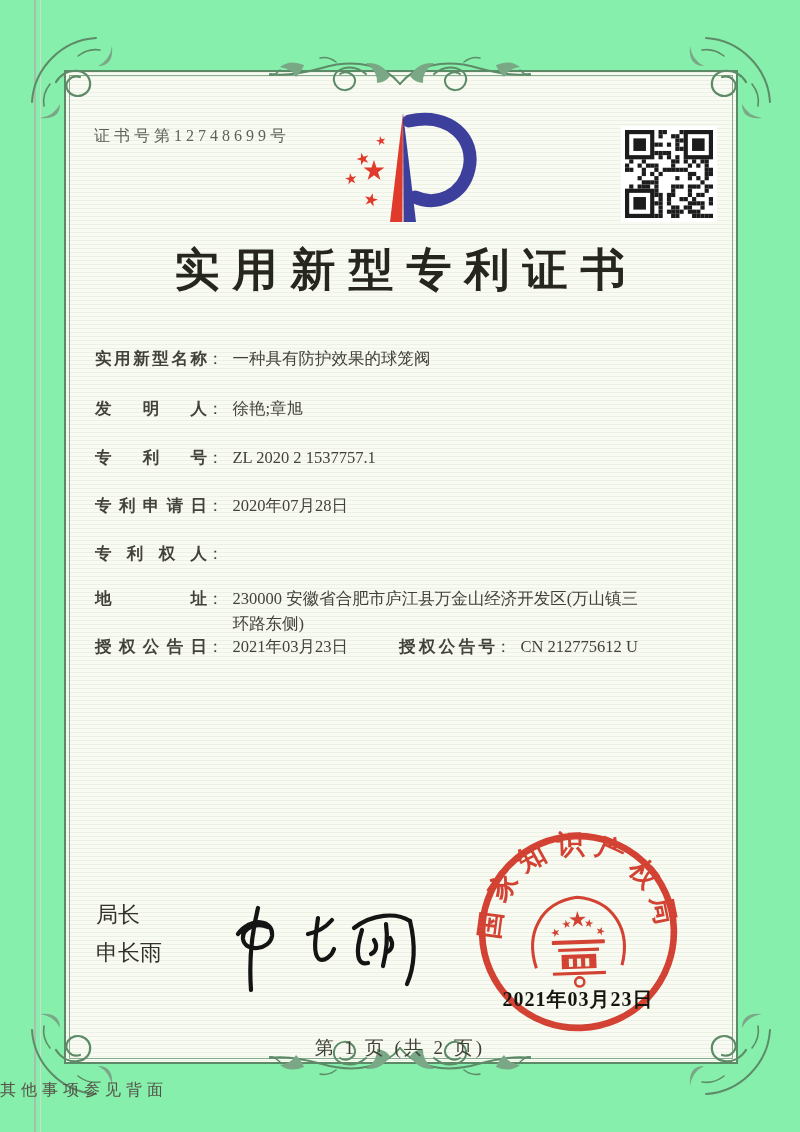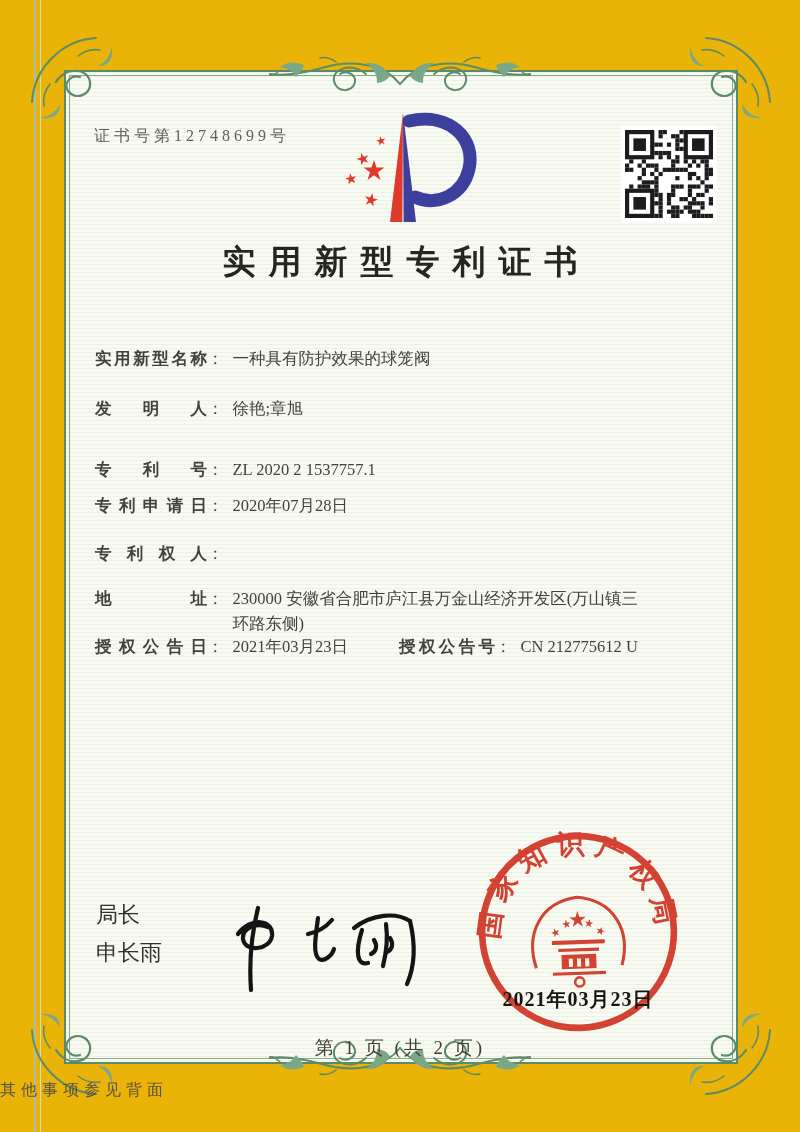--- a/index.html
+++ b/index.html
@@ -1,18 +1,18 @@
 <!DOCTYPE html>
 <html><head>
 <meta charset="utf-8">
 <style>
   html,body{margin:0;padding:0;background:#ffffff;}
   #sheet{
     position:relative;width:800px;height:1132px;overflow:hidden;
-    background:#eab308;
+    background:#86efac;
     font-family:"Liberation Serif","DejaVu Serif",serif;
     color:#3e3e36;
   }
   
   .spine{position:absolute;left:34px;top:0;bottom:0;width:4px;
     border-left:2px solid #a9bfae;border-right:1px solid #cfdccf;}
   
   .frame{position:absolute;left:64px;top:70px;width:670px;height:990px;
     border:2px solid #5c8a66;
     background:
@@ -22,21 +22,21 @@
   .orn{position:absolute;pointer-events:none;}
   svg text{user-select:none;}
 
   .certno{position:absolute;left:94px;top:126px;font-size:16px;
     letter-spacing:4px;color:#5d6158;}
 
   .logo{position:absolute;left:330px;top:108px;}
   .qr{position:absolute;left:621px;top:126px;background:#fff;padding:4px;line-height:0;}
 
   .title{position:absolute;left:0;right:0;top:240px;margin:0;text-align:center;
-    font-size:33px;font-weight:600;letter-spacing:13px;text-indent:13px;color:#26261f;}
+    font-size:45px;font-weight:600;letter-spacing:13px;text-indent:13px;color:#26261f;}
 
   .row{position:absolute;left:95px;right:80px;font-size:16.5px;line-height:25px;
     display:flex;align-items:flex-start;color:#42423a;}
   .flabel{display:inline-block;width:112px;text-align:justify;text-align-last:justify;flex:none;font-weight:bold;}
   .colon{flex:none;}
   .fvalue{margin-left:9px;white-space:pre-line;}
   .pair2{margin-left:51px;display:flex;}
   .pair2 .flabel{width:96px;}
 
   .paras{position:absolute;left:95px;right:82px;top:668px;font-size:16.2px;
@@ -271,21 +271,21 @@
   <div class="row" style="top:346px">
     <span class="flabel">实用新型名称</span>
       <span class="colon">：</span>
     <span class="fvalue">一种具有防护效果的球笼阀</span>
   </div>
   <div class="row" style="top:396px">
     <span class="flabel">发明人</span>
       <span class="colon">：</span>
     <span class="fvalue">徐艳;章旭</span>
   </div>
-  <div class="row" style="top:457px">
+  <div class="row" style="top:445px">
     <span class="flabel">专利号</span>
       <span class="colon">：</span>
     <span class="fvalue">ZL 2020 2 1537757.1</span>
   </div>
   <div class="row" style="top:493px">
     <span class="flabel">专利申请日</span>
       <span class="colon">：</span>
     <span class="fvalue">2020年07月28日</span>
   </div>
   <div class="row" style="top:541px">

